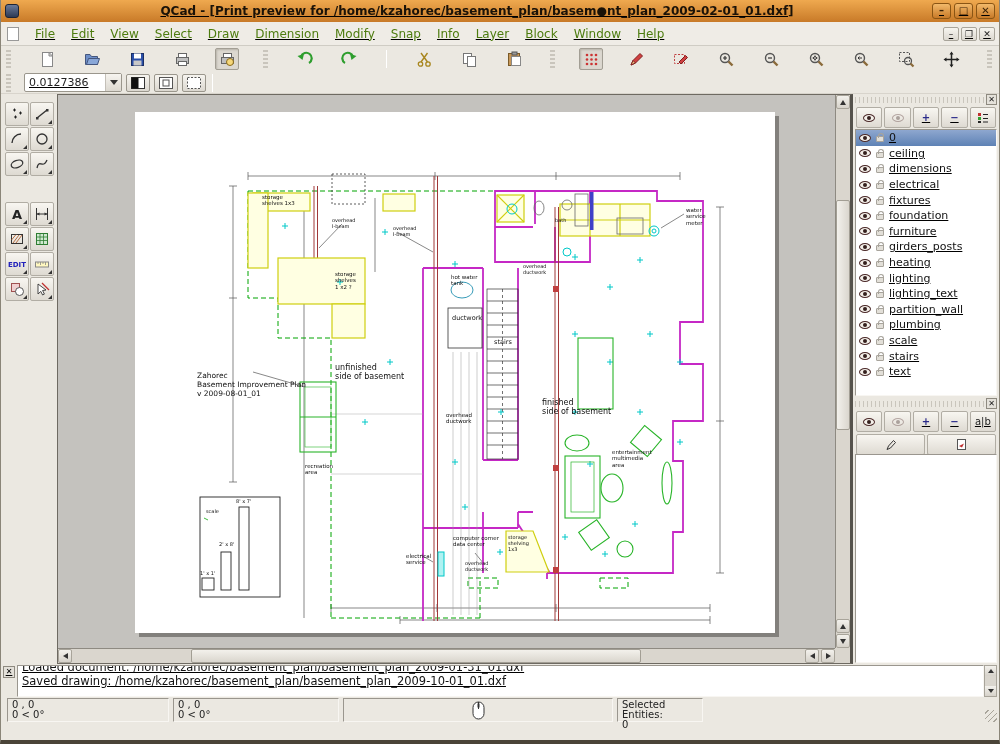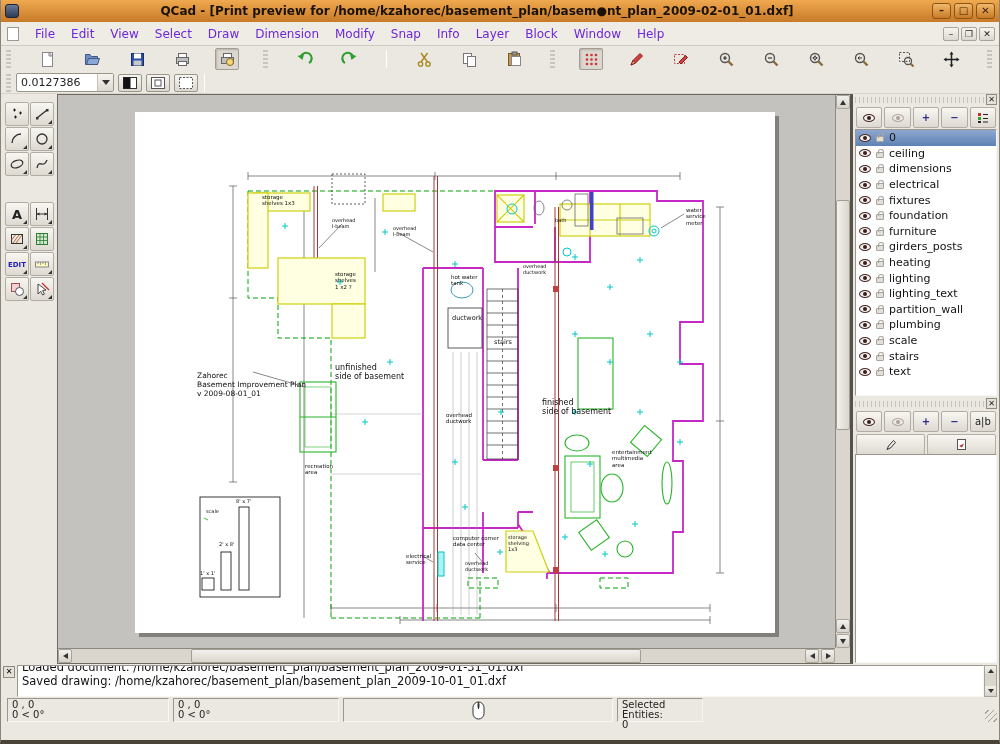--- a/index.html
+++ b/index.html
@@ -1,36 +1,36 @@
 <!DOCTYPE html>
 <html><head>
 <meta charset="utf-8">
 <style>
   * { margin:0; padding:0; box-sizing:border-box; }
   html,body { width:1000px; height:744px; overflow:hidden; }
   body { font-family:"DejaVu Sans",sans-serif; font-size:12px; background:#EBE8E1; }
   #app { width:1000px; height:744px; display:flex; flex-direction:column;
-         border-left:1px solid #8a8578; border-right:1px solid #8a8578; border-bottom:4px solid #4a4438; }
+         border-left:1px solid #8a8578; border-right:1px solid #8a8578; border-bottom:4px solid #4a4438;text-decoration:underline; }
 
   
   .titlebar { height:22px; background:linear-gradient(#efa94f,#c87a28); display:flex; align-items:center;
               padding:0 4px; flex:none; }
   .app-icon { width:14px; height:14px; background:linear-gradient(#6a7a9a,#2d3a55); border:1px solid #1c2436;
               border-radius:3px; margin-right:6px; flex:none; }
   .title-text { flex:1; text-align:center; font-weight:bold; color:#1a1208; font-size:12px;
                 white-space:nowrap; overflow:hidden; }
   .win-btn { width:19px; height:16px; margin-left:3px; border:1px solid #8a5514; border-radius:3px;
              background:linear-gradient(#f2b96a,#c87a28); color:#3a2208; font-size:10px; line-height:14px;
              text-align:center; font-weight:bold; flex:none; }
 
   
   .menubar { height:24px; background:#efece6; border-bottom:1px solid #cfccc4; display:flex;
              align-items:center; padding:0 4px; flex:none; }
   .menu-doc-icon { width:12px; height:14px; background:#fff; border:1px solid #999; margin:0 8px 0 2px; flex:none; }
-  .menu-item { padding:2px 8px; color:#6d28d9; }
+  .menu-item { padding:2px 8px; color:#4d7c0f; }
   .menubar-spacer { flex:1; }
   .mdi-btn { width:16px; height:14px; border:1px solid #a8a49a; background:linear-gradient(#f6f4ef,#dcd8d0);
              border-radius:2px; margin-left:2px; font-size:9px; line-height:12px; text-align:center; color:#222; }
 
   
   .toolbar1 { height:26px; background:#ebe8e1; display:flex; align-items:center; padding:0 2px; flex:none;gap:21px; }
   .toolbar2 { height:22px; background:#ebe8e1; display:flex; align-items:center; padding:0 2px; flex:none;
               border-bottom:1px solid #d8d4cc; }
   .handle { width:5px; height:18px; margin:0 3px;
             background:repeating-linear-gradient(0deg,#c9c5bc 0 2px,#ebe8e1 2px 4px); flex:none; }
@@ -326,21 +326,21 @@
       <span class="swatch width"></span>
       <span class="lbl">By Layer</span>
       <span class="arrow">
           <span class="tri-down"></span>
         </span>
     </div>
   </div>
 
   <div class="toolbar2">
     <span class="handle"></span>
-    <div class="combo" style="width:98px;margin-left:2px;">
+    <div class="combo" style="width:98px;margin-left:10px;">
       <span class="lbl" style="padding-left:4px;">0.0127386</span>
       <span class="arrow">
           <span class="tri-down"></span>
         </span>
     </div>
     <span class="toggle-btn">
         <svg width="14" height="12">
           <rect x="0.5" y="0.5" width="13" height="11" fill="#fff" stroke="#333"></rect>
           <rect x="0.5" y="0.5" width="7" height="11" fill="#111"></rect>
         </svg>

